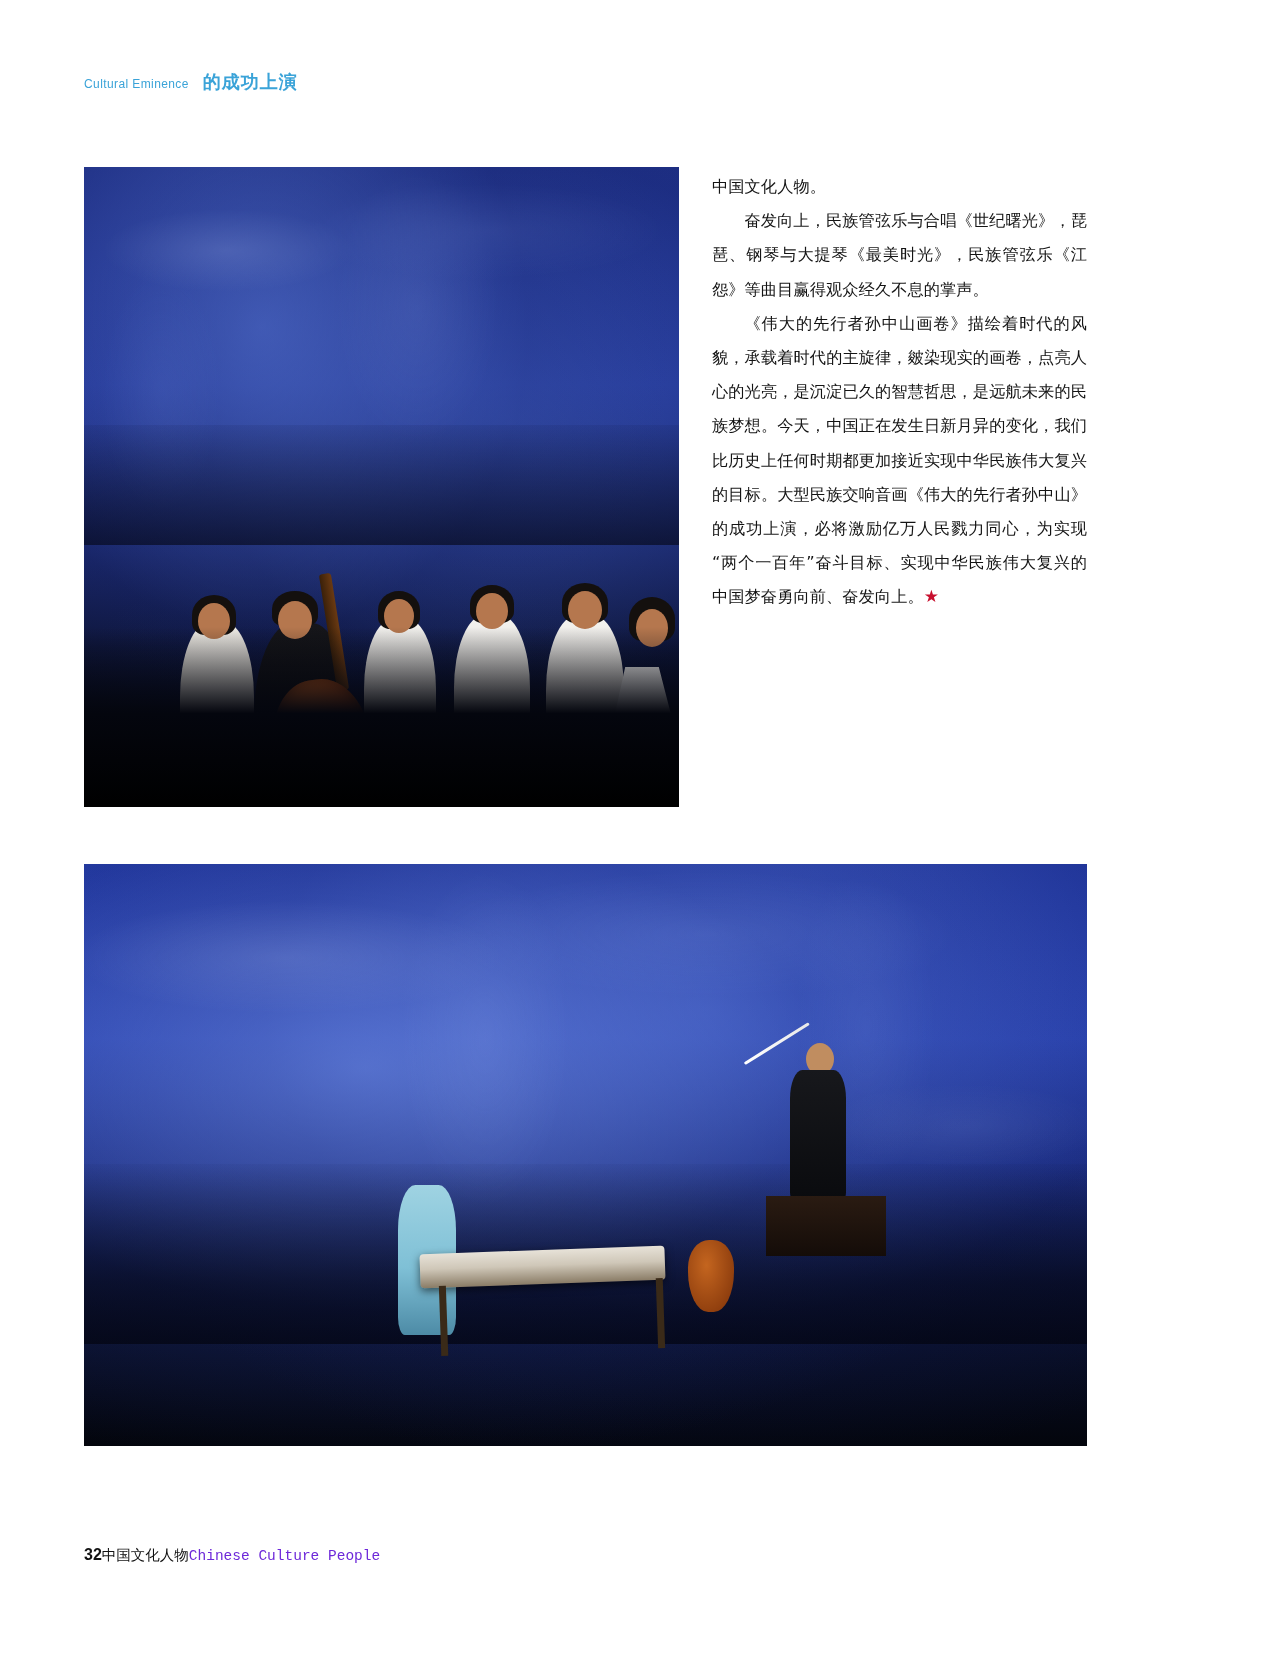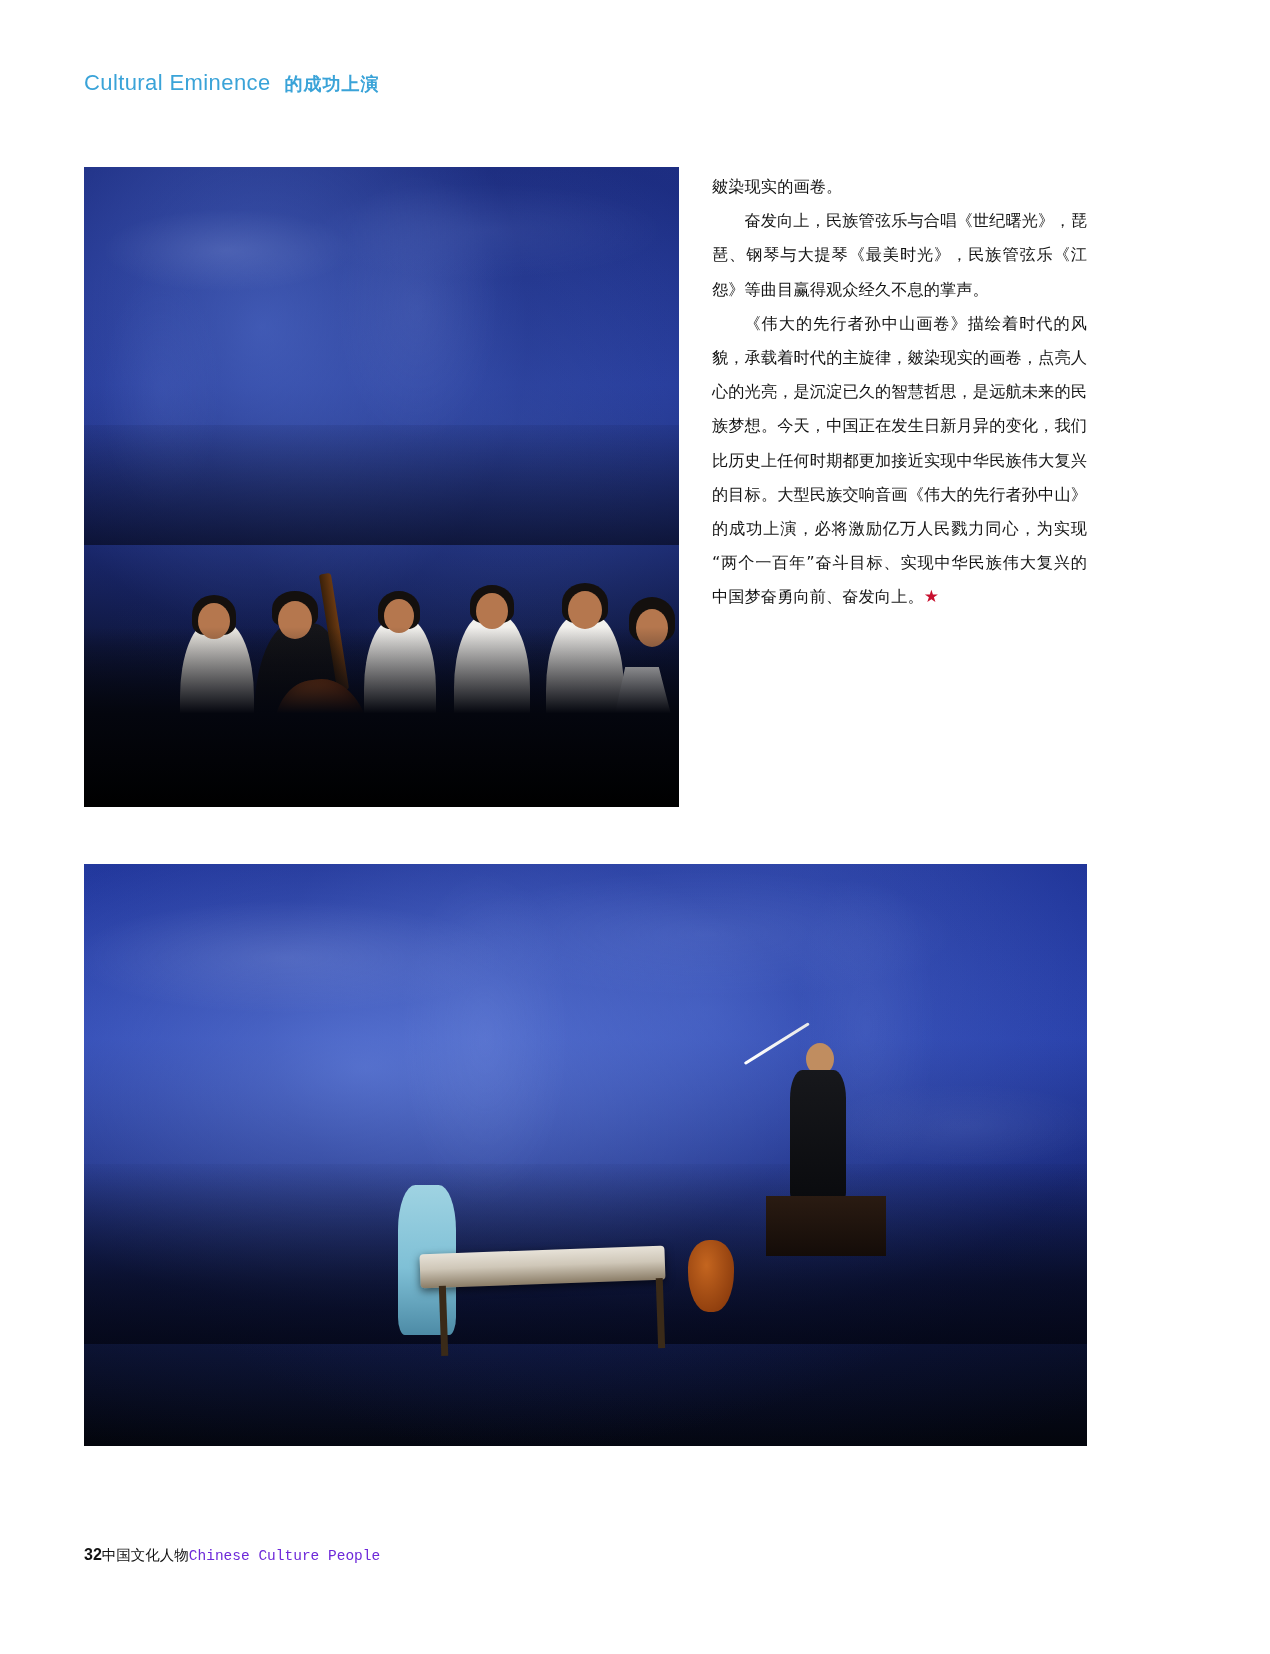--- a/index.html
+++ b/index.html
@@ -27,21 +27,21 @@
     position: absolute;
     left: 84px;
     top: 70px;
     display: flex;
     align-items: baseline;
     gap: 14px;
     color: #3aa3d8;
     white-space: nowrap;
   }
   .header .en {
-    font-size: 22px;
+    font-size: 12px;
     letter-spacing: 0.4px;
     font-family: "Liberation Sans", sans-serif;
     color: #3aa3d8;
     text-align: center;
   }
   .header .cn {
     font-size: 18px;
     font-weight: bold;
     color: #3aa3d8;
     font-family: "DejaVu Sans", sans-serif;
@@ -355,21 +355,21 @@
     <div class="chair" style="left:470px; top:572px; width:54px; height:86px;"></div>
 
     <div class="singer-dress"></div>
     <div class="hair" style="left:545px; top:430px; width:46px; height:44px;"></div>
     <div class="head" style="left:552px; top:442px; width:32px; height:38px;"></div>
 
     <div class="p1-dark-floor"></div>
   </div>
 
   <div class="article">
-    <p>皴染现实的画卷。</p>
+    <p>中国文化人物。</p>
     <p class="indent">奋发向上，民族管弦乐与合唱《世纪曙光》，琵琶、钢琴与大提琴《最美时光》，民族管弦乐《江怨》等曲目赢得观众经久不息的掌声。</p>
     <p class="indent"><span>《伟大的先行者孙中山画卷》描绘着时代的风貌，承载着时代的主旋律，皴染现实的画卷，点亮人心的光亮，是沉淀已久的智慧哲思，是远航未来的民族梦想。今天，中国正在发生日新月异的变化，我们比历史上任何时期都更加接近实现中华民族伟大复兴的目标。大型民族交响音画《伟大的先行者孙中山》的成功上演，必将激励亿万人民戮力同心，为实现“两个一百年”奋斗目标、实现中华民族伟大复兴的中国梦奋勇向前、奋发向上。</span><span class="star">★</span></p>
   </div>
 
   <div class="photo2">
     <div class="p2-backdrop"></div>
     <div class="p2-brush"></div>
     <div class="p2-orch"></div>
   </div>
 

